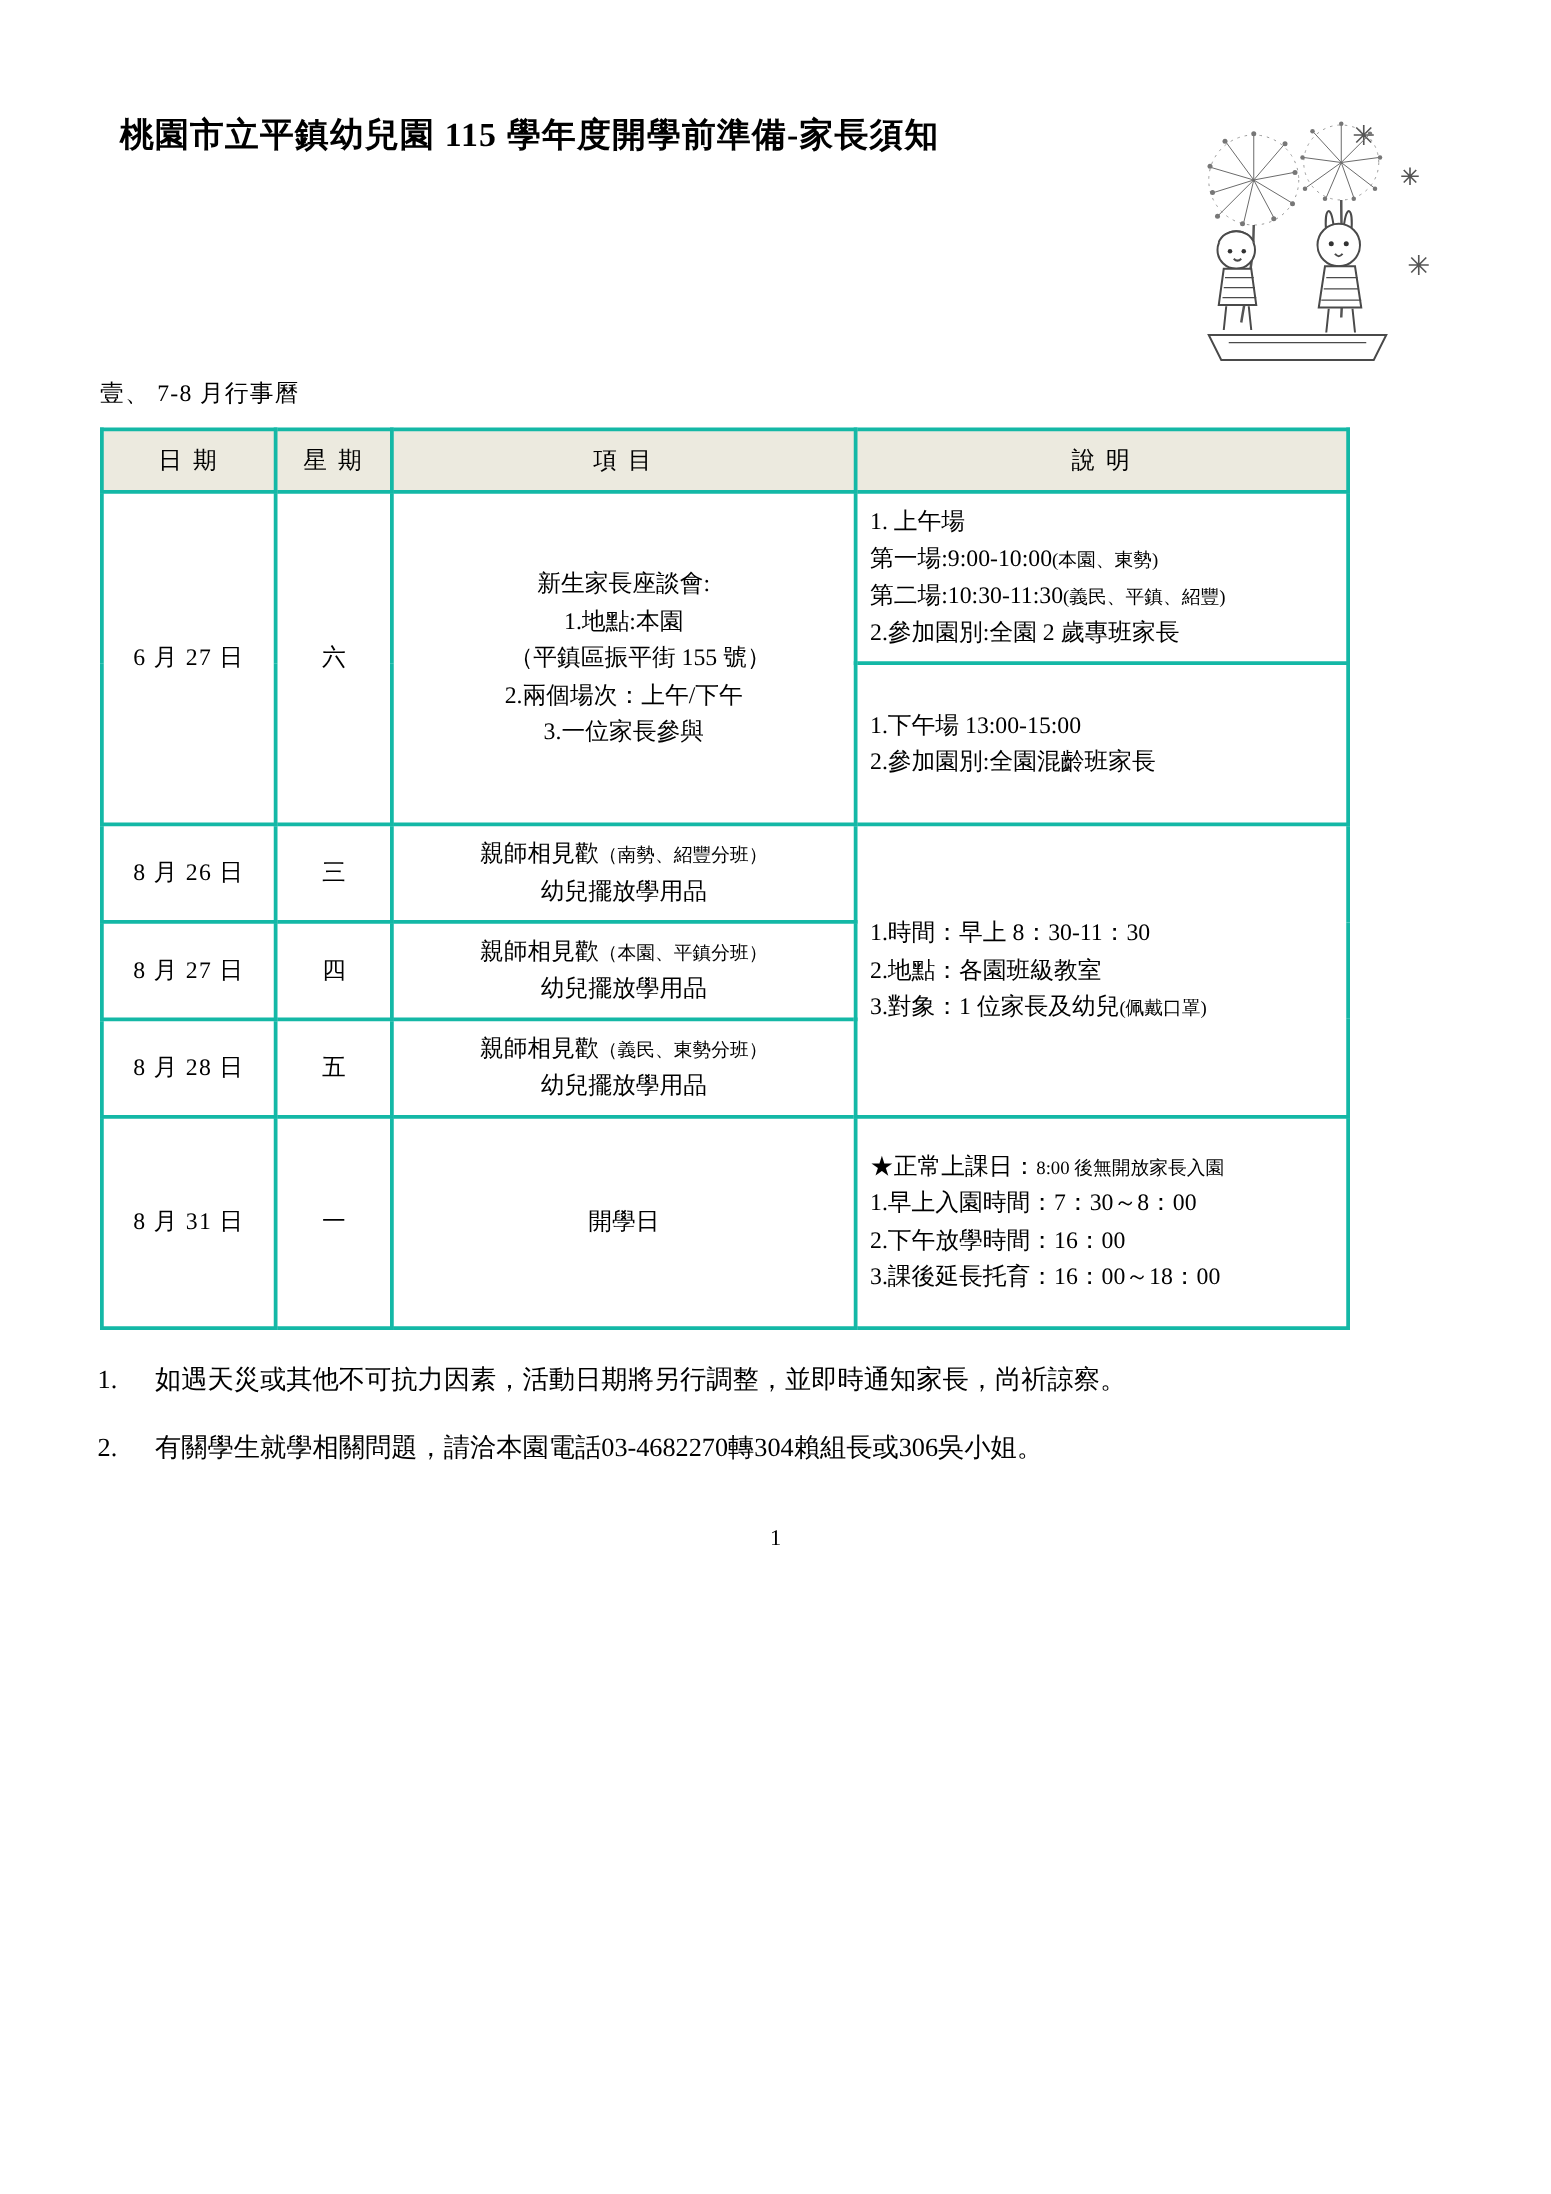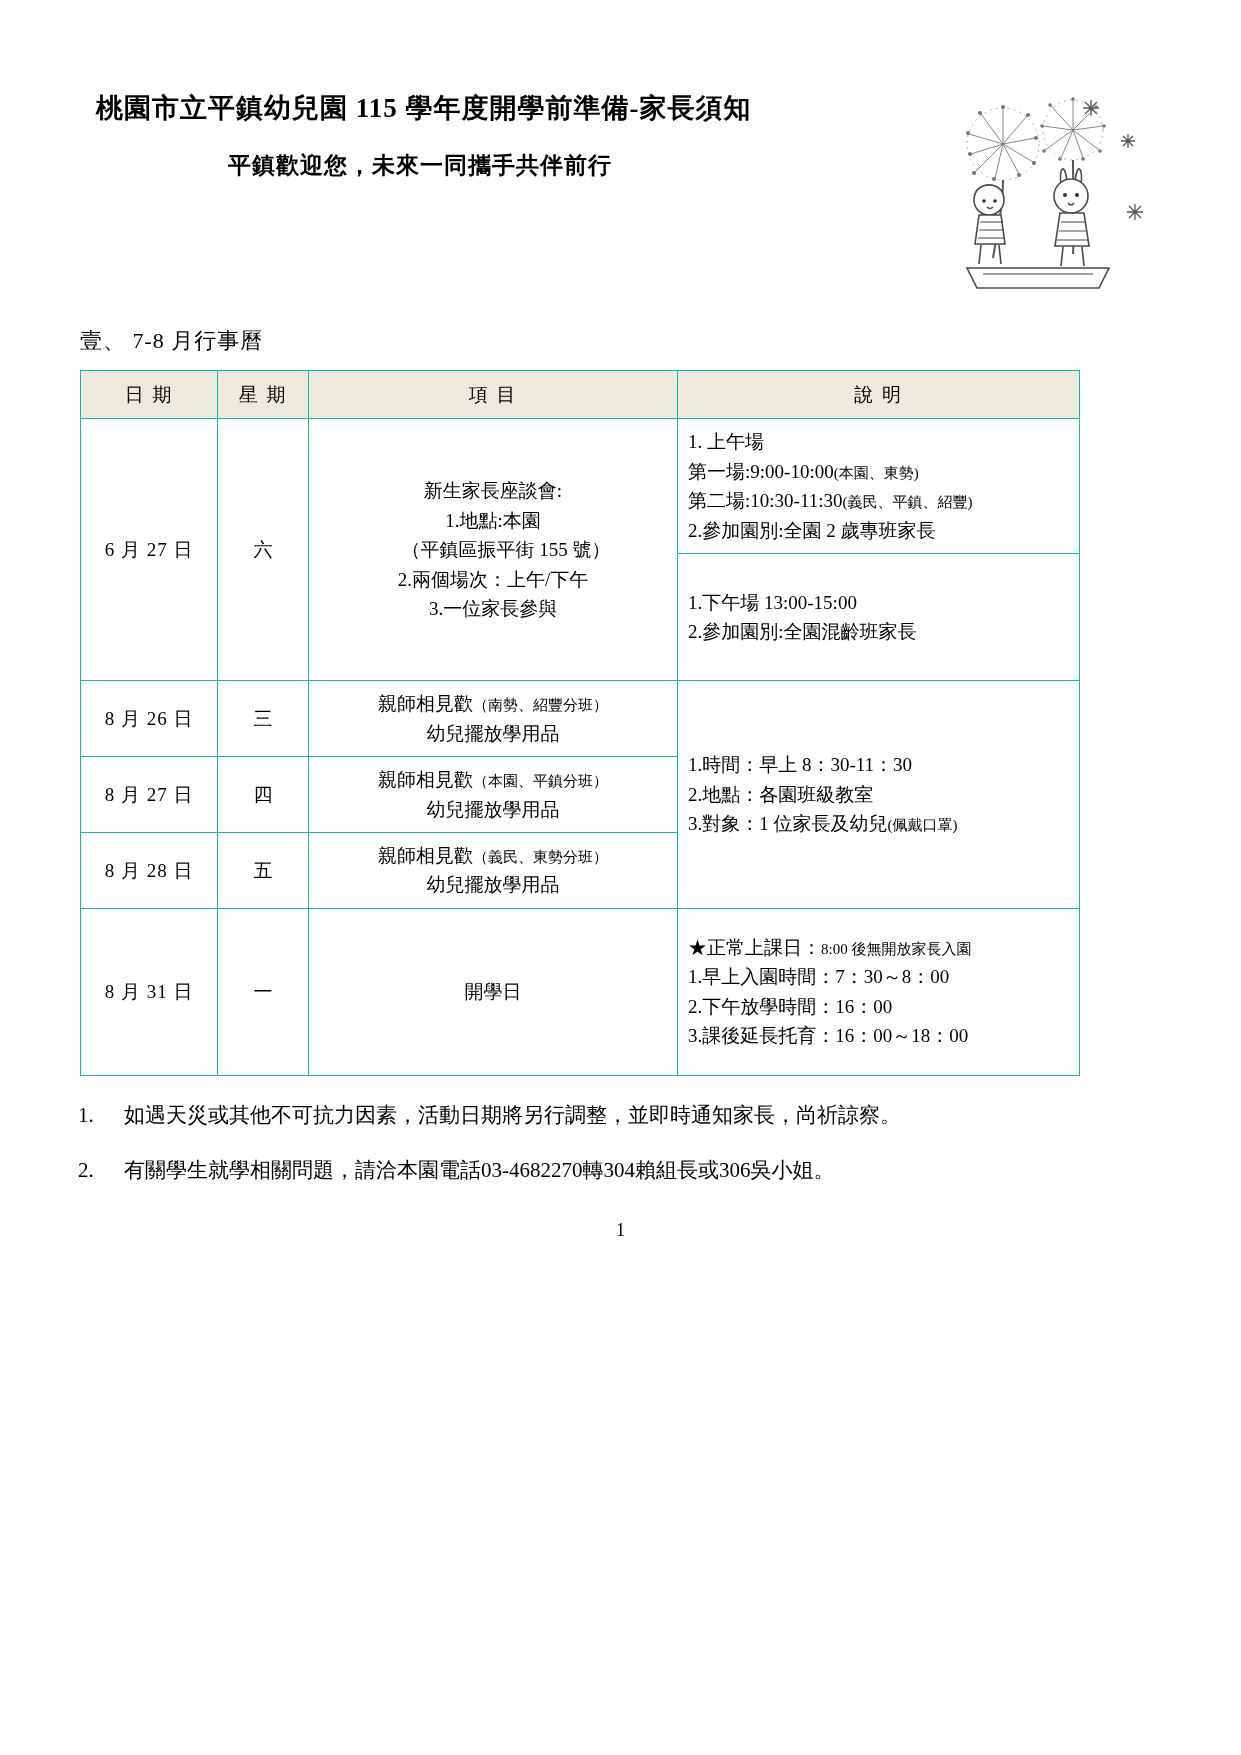--- a/index.html
+++ b/index.html
@@ -49,36 +49,36 @@
   .illustration {
     position: absolute;
     right: 10px;
     top: -8px;
     width: 230px;
     height: 230px;
   }
 
   
   .section-heading {
-    font-size: 22px;
+    font-size: 19px;
     letter-spacing: 1px;
-    margin-top: 86px;
+    margin-top: 62px;
     margin-bottom: 14px;
     padding-left: 2px;
   }
 
   
   table.cal {
     border-collapse: collapse;
     width: 1000px;
     table-layout: fixed;
     margin-left: 2px;
   }
   table.cal td, table.cal th {
-    border: 1px solid #14b8a6;
+    border: 3px solid #14b8a6;
     vertical-align: middle;
     padding: 8px 10px;
     font-size: 19px;
     line-height: 1.55;
   }
   table.cal thead th {
     background: #eceadf;
     text-align: center;
     font-weight: normal;
     font-size: 19px;
@@ -126,21 +126,20 @@
     font-size: 18px;
   }
 </style>
 </head>
 <body>
 
 <div class="page">
 
   <div class="header-block">
     <div class="title-main">桃園市立平鎮幼兒園 115 學年度開學前準備-家長須知</div>
-    <div class="title-sub">平鎮歡迎您，未來一同攜手共伴前行</div>
 
     <div class="illustration">
       <svg viewBox="0 0 230 230" width="230" height="230" aria-hidden="true">
         <g fill="none" stroke="#4a4a4a" stroke-width="1">
 
           <g stroke="#555" stroke-width="1.3">
             <path d="M168 18 l0 16 M160 26 l16 0 M162 20 l12 12 M174 20 l-12 12"></path>
             <path d="M205 52 l0 14 M198 59 l14 0 M200 54 l10 10 M210 54 l-10 10"></path>
             <path d="M212 122 l0 16 M204 130 l16 0 M206 124 l12 12 M218 124 l-12 12"></path>
           </g>

